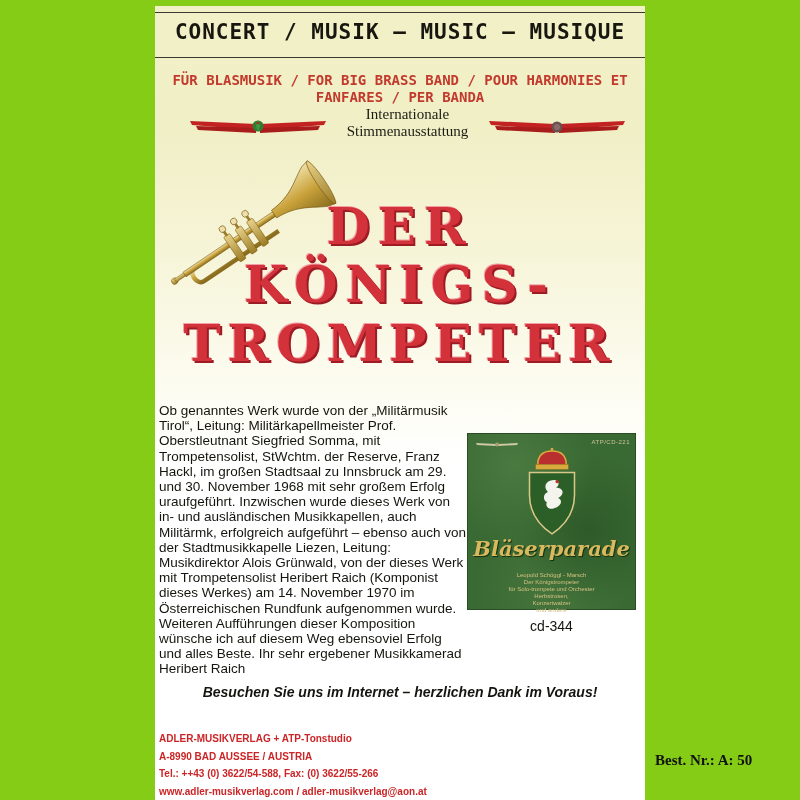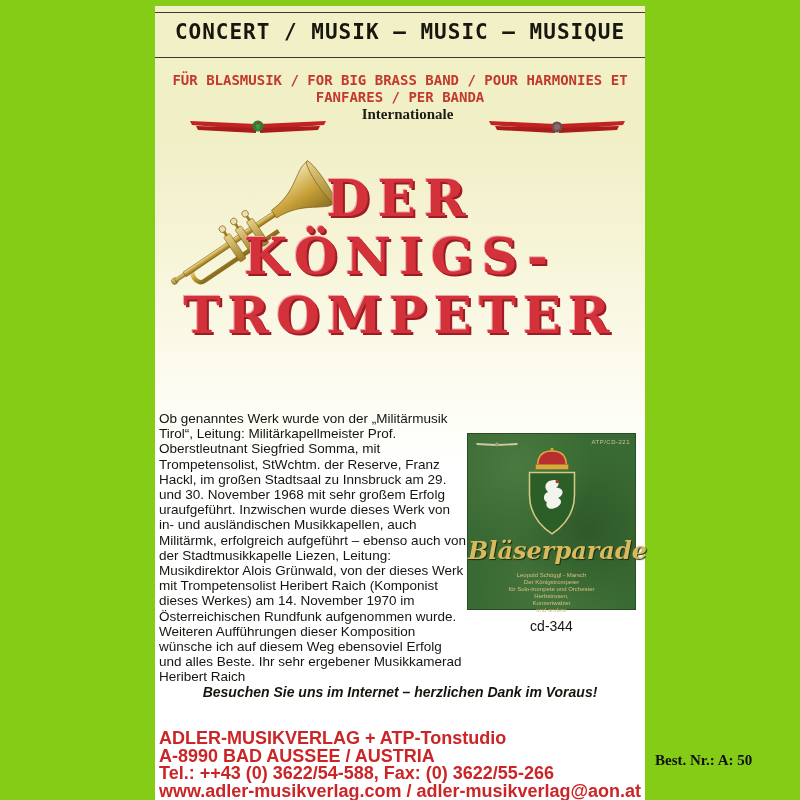--- a/index.html
+++ b/index.html
@@ -15,69 +15,69 @@
   .rule-mid { top:51px; }
 
   .banner-title { position:absolute; top:14px; left:0; right:0; text-align:center;
     font-family:"DejaVu Sans Mono", monospace; font-weight:bold; font-size:21px;
     letter-spacing:1px; color:#17170f; }
 
   .subbanner { position:absolute; top:66px; left:0; right:0; text-align:center;
     font-family:"DejaVu Sans Mono", monospace; font-weight:bold; font-size:14px;
     line-height:17px; color:#c23a2e; }
 
-  .edition-row { position:absolute; top:98px; left:15px; right:0; height:44px;font-weight:bold; }
+  .edition-row { position:absolute; top:98px; left:15px; right:0; height:44px; }
   .edition-text { position:absolute; left:0; right:0; top:2px; text-align:center;
     font-family:"Liberation Serif", serif; font-size:15px; line-height:17px; color:#1c1c14; }
   .wings { position:absolute; top:12px; width:140px; height:26px; }
   .wings-left { left:18px; }
   .wings-right { right:18px; }
 
   .title-block { position:absolute; top:152px; left:0; right:0; height:200px; }
   .title-line { position:absolute; left:0; right:0; text-align:center;
     font-family:"DejaVu Serif", serif; font-weight:bold; font-size:50px; line-height:54px;
     color:#d4323a; letter-spacing:8px;
-    text-shadow:2px 2px 0 #9d1b24, -1px -1px 0 #f2a0a4; }
+    text-shadow:2px 2px 0 #9d1b24, -1px -1px 0 #f2a0a4;margin-top:28px; }
   .title-l1 { top:14px; }
   .title-l2 { top:72px; }
   .title-l3 { top:131px; letter-spacing:7px; }
 
   .trumpet-wrap { position:absolute; left:-2px; top:44px; width:192px; height:58px;
     transform:rotate(-34deg); }
 
   .subtitle { position:absolute; top:350px; left:0; right:0; text-align:center;
     font-size:15px; line-height:19px; color:#15150f; }
 
   .body-text { position:absolute; top:397px; left:4px; width:308px;
-    font-size:13.5px; line-height:15.2px; color:#15150f; text-align:left;margin-top:8px; }
+    font-size:13.5px; line-height:15.2px; color:#15150f; text-align:left; }
 
   .cd-cover { position:absolute; top:428px; left:313px; width:167px; height:175px;
     background:
       radial-gradient(circle at 28% 18%, #4a7a40 0%, rgba(74,122,64,0) 42%),
       radial-gradient(circle at 72% 55%, #2e5a29 0%, rgba(46,90,41,0) 50%),
       radial-gradient(circle at 50% 88%, #46753c 0%, rgba(70,117,60,0) 45%),
       #3a6a33;
     box-shadow:0 0 0 1px #2a4d26; }
   .cd-code { position:absolute; top:5px; right:5px; font-size:6px; letter-spacing:0.5px;
     color:#cfc29a; }
   .cd-wings { position:absolute; top:7px; left:7px; width:44px; height:8px; }
   .cd-shield { position:absolute; top:14px; left:50%; transform:translateX(-50%);
     width:66px; height:92px; }
   .cd-title { position:absolute; top:102px; left:0; right:0; text-align:center;
     font-family:"DejaVu Serif", serif; font-style:italic; font-weight:bold;
-    font-size:24px; color:#d9b85e; text-shadow:1px 1px 1px #12300f; }
+    font-size:21px; color:#d9b85e; text-shadow:1px 1px 1px #12300f; }
   .cd-tracks { position:absolute; top:138px; left:0; right:0; text-align:center;
     font-size:6px; line-height:7px; color:#d2c183; }
   .cd-caption { position:absolute; top:612px; left:313px; width:167px; text-align:center;
     font-size:14px; color:#15150f; }
 
   .internet-note { position:absolute; top:678px; left:0; right:0; text-align:center;
     font-weight:bold; font-style:italic; font-size:14px; color:#15150f; }
 
-  .footer { position:absolute; top:724px; left:4px; font-weight:bold; font-size:18px;
+  .footer { position:absolute; top:724px; left:4px; font-weight:bold; font-size:10px;
     line-height:17.5px; color:#cc2527; }
 
   .order-no { position:absolute; left:655px; top:752px;
     font-family:"Liberation Serif", serif; font-weight:bold; font-size:15px; color:#111; }
 </style>
 </head>
 <body>
 
 <div class="page">
   <div class="sheet">
@@ -96,20 +96,21 @@
         <path d="M68,8 L2,5 L4,9 L68,14 Z" fill="#c32222"></path>
         <path d="M68,12 L8,10 L10,14 L68,17 Z" fill="#a81c1c"></path>
         <path d="M72,8 L138,5 L136,9 L72,14 Z" fill="#c32222"></path>
         <path d="M72,12 L132,10 L130,14 L72,17 Z" fill="#a81c1c"></path>
         <circle cx="70" cy="10" r="5.5" fill="#2e7d32"></circle>
         <path d="M70,4 L72,10 L70,16 L68,10 Z" fill="#3e9a42"></path>
         <circle cx="70" cy="7" r="1.3" fill="#c32222"></circle>
       </svg>
       <div class="edition-text">
         <div>Internationale</div>
+        <div>Stimmenausstattung</div>
       </div>
       <svg class="wings wings-right" viewBox="0 0 140 26">
         <path d="M68,8 L2,5 L4,9 L68,14 Z" fill="#c32222"></path>
         <path d="M68,12 L8,10 L10,14 L68,17 Z" fill="#a81c1c"></path>
         <path d="M72,8 L138,5 L136,9 L72,14 Z" fill="#c32222"></path>
         <path d="M72,12 L132,10 L130,14 L72,17 Z" fill="#a81c1c"></path>
         <circle cx="70" cy="11" r="5.5" fill="#6b5050"></circle>
         <circle cx="70" cy="11" r="3" fill="#8a6a6a"></circle>
       </svg>
     </div>

